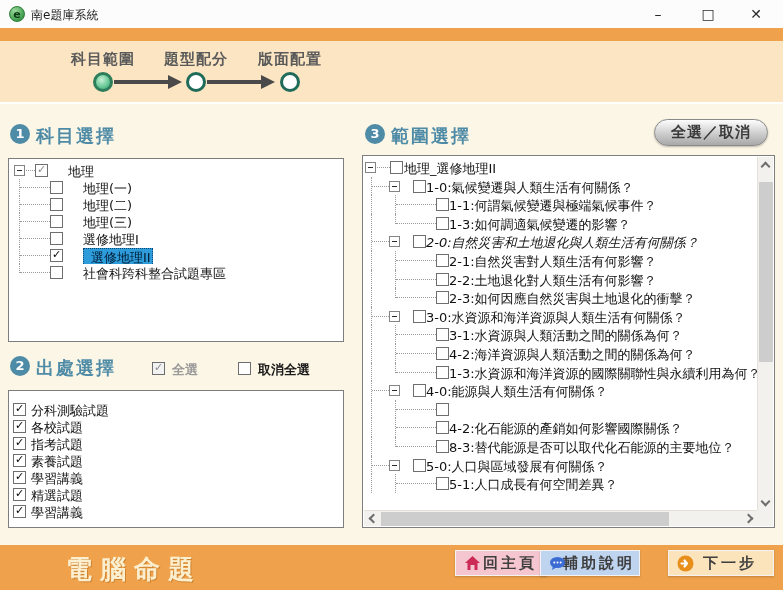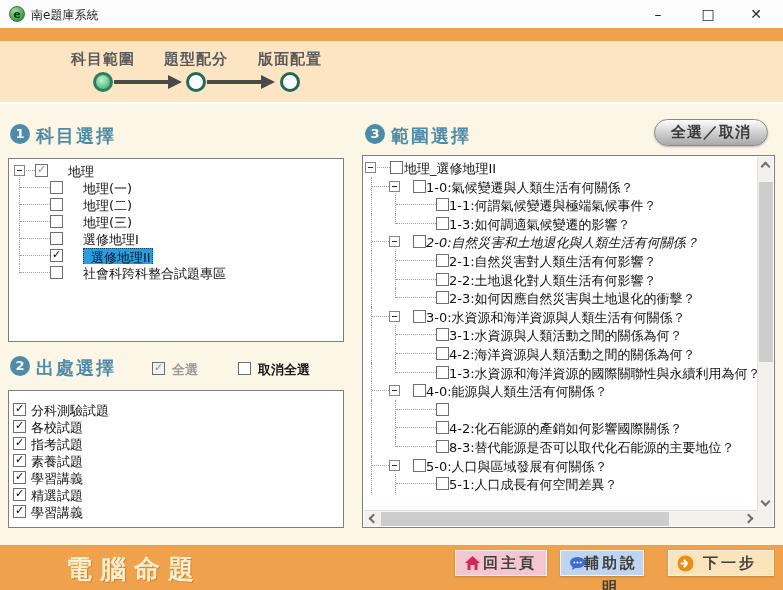--- a/index.html
+++ b/index.html
@@ -97,21 +97,21 @@
   
   .footer { position:absolute; left:0; top:545px; width:783px; height:45px; background:#EFA24B; }
   .brand { position:absolute; left:66px; top:7px; font-size:26px; font-weight:bold;
     color:#FBEFCF; letter-spacing:8px; text-shadow:1px 1px 0 rgba(180,105,25,.55); }
   .fbtn { position:absolute; top:5px; height:26px; border:1px solid #F3F3F3;
     box-shadow:0 1px 2px rgba(0,0,0,.2); font-size:15px; font-weight:bold;
     color:#3F3F3F; letter-spacing:3px; text-align:center; }
   .fbtn .ficon { position:absolute; left:8px; top:4px; width:17px; height:17px; }
   .fbtn span.lbl { display:inline-block; margin-left:18px; line-height:24px; }
   .fbtn.home { left:455px; width:92px; background:#F6C6D0; }
-  .fbtn.help { left:560px; width:84px; background:#BFD4EF; }
+  .fbtn.help { left:540px; width:100px; background:#BFD4EF; }
   .fbtn.next { left:668px; width:106px; background:#FBE3BB; }
 </style>
 </head>
 <body>
 
 <div class="window">
 
   <div class="titlebar">
     <div class="app-icon">e</div>
     <div class="app-title">南e題庫系統</div>

